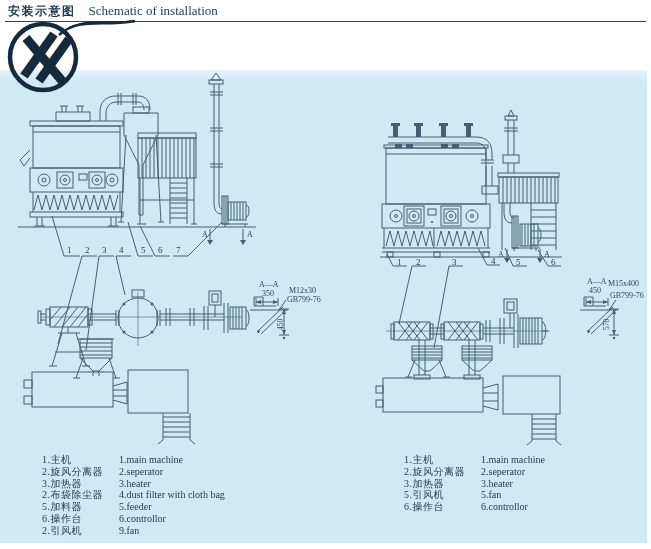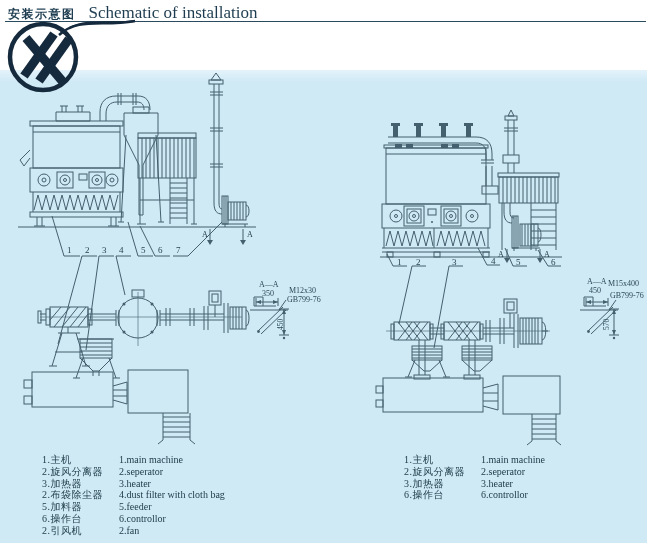--- a/index.html
+++ b/index.html
@@ -1,21 +1,21 @@
 <!DOCTYPE html>
 <html><head>
 <meta charset="utf-8">
 <style>
   html,body{margin:0;padding:0;}
   body{width:651px;height:549px;background:#ffffff;font-family:"Liberation Serif",serif;position:relative;overflow:hidden;}
   .page{position:absolute;inset:0;}
   .rule{position:absolute;left:5px;top:21px;width:641px;border-top:1.5px solid #2a4a5f;z-index:1;}
   .title{position:absolute;left:8px;top:3px;display:flex;gap:13px;align-items:baseline;color:#1d3c50;z-index:1;white-space:nowrap;}
   .title .cn{font-size:12px;font-weight:bold;letter-spacing:1.5px;}
-  .title .en{font-size:17px;}
+  .title .en{font-size:13px;}
   .panel{position:absolute;left:0;right:4px;top:70px;bottom:6px;background:linear-gradient(180deg,#e4f3fb 0,#cfe9f5 12px,#cfe9f5 100%);z-index:0;}
   svg.art{position:absolute;left:0;top:0;z-index:2;}
   .logo{position:absolute;left:3px;top:11px;z-index:3;}
   .lbl{position:absolute;font-size:9px;color:#26434f;z-index:4;line-height:9px;}
   .amark{position:absolute;font-size:8px;color:#26434f;z-index:4;line-height:8px;}
   .dim{position:absolute;font-size:8px;color:#2c4a58;z-index:4;line-height:8px;white-space:nowrap;}
   .dim.small{font-size:7.5px;}
   .dim.rot{transform:rotate(-90deg);transform-origin:0 0;}
   .legend{position:absolute;z-index:4;color:#203e4b;font-size:10px;line-height:11.8px;}
   .lrow{display:flex;}
@@ -342,36 +342,40 @@
     <div class="lrow">
         <span class="cn">5.加料器</span>
         <span class="en">5.feeder</span>
       </div>
     <div class="lrow">
         <span class="cn">6.操作台</span>
         <span class="en">6.controllor</span>
       </div>
     <div class="lrow">
         <span class="cn">2.引风机</span>
-        <span class="en">2.fan</span>
+        <span class="en">9.fan</span>
       </div>
   </div>
 
   <div class="legend" style="left:404px;top:454px">
     <div class="lrow">
         <span class="cn">1.主机</span>
         <span class="en">1.main machine</span>
       </div>
     <div class="lrow">
         <span class="cn">2.旋风分离器</span>
         <span class="en">2.seperator</span>
       </div>
     <div class="lrow">
         <span class="cn">3.加热器</span>
         <span class="en">3.heater</span>
       </div>
     <div class="lrow">
+        <span class="cn">5.引风机</span>
+        <span class="en">5.fan</span>
+      </div>
+    <div class="lrow">
         <span class="cn">6.操作台</span>
         <span class="en">6.controllor</span>
       </div>
   </div>
 
 </div>
 
 </body></html>

